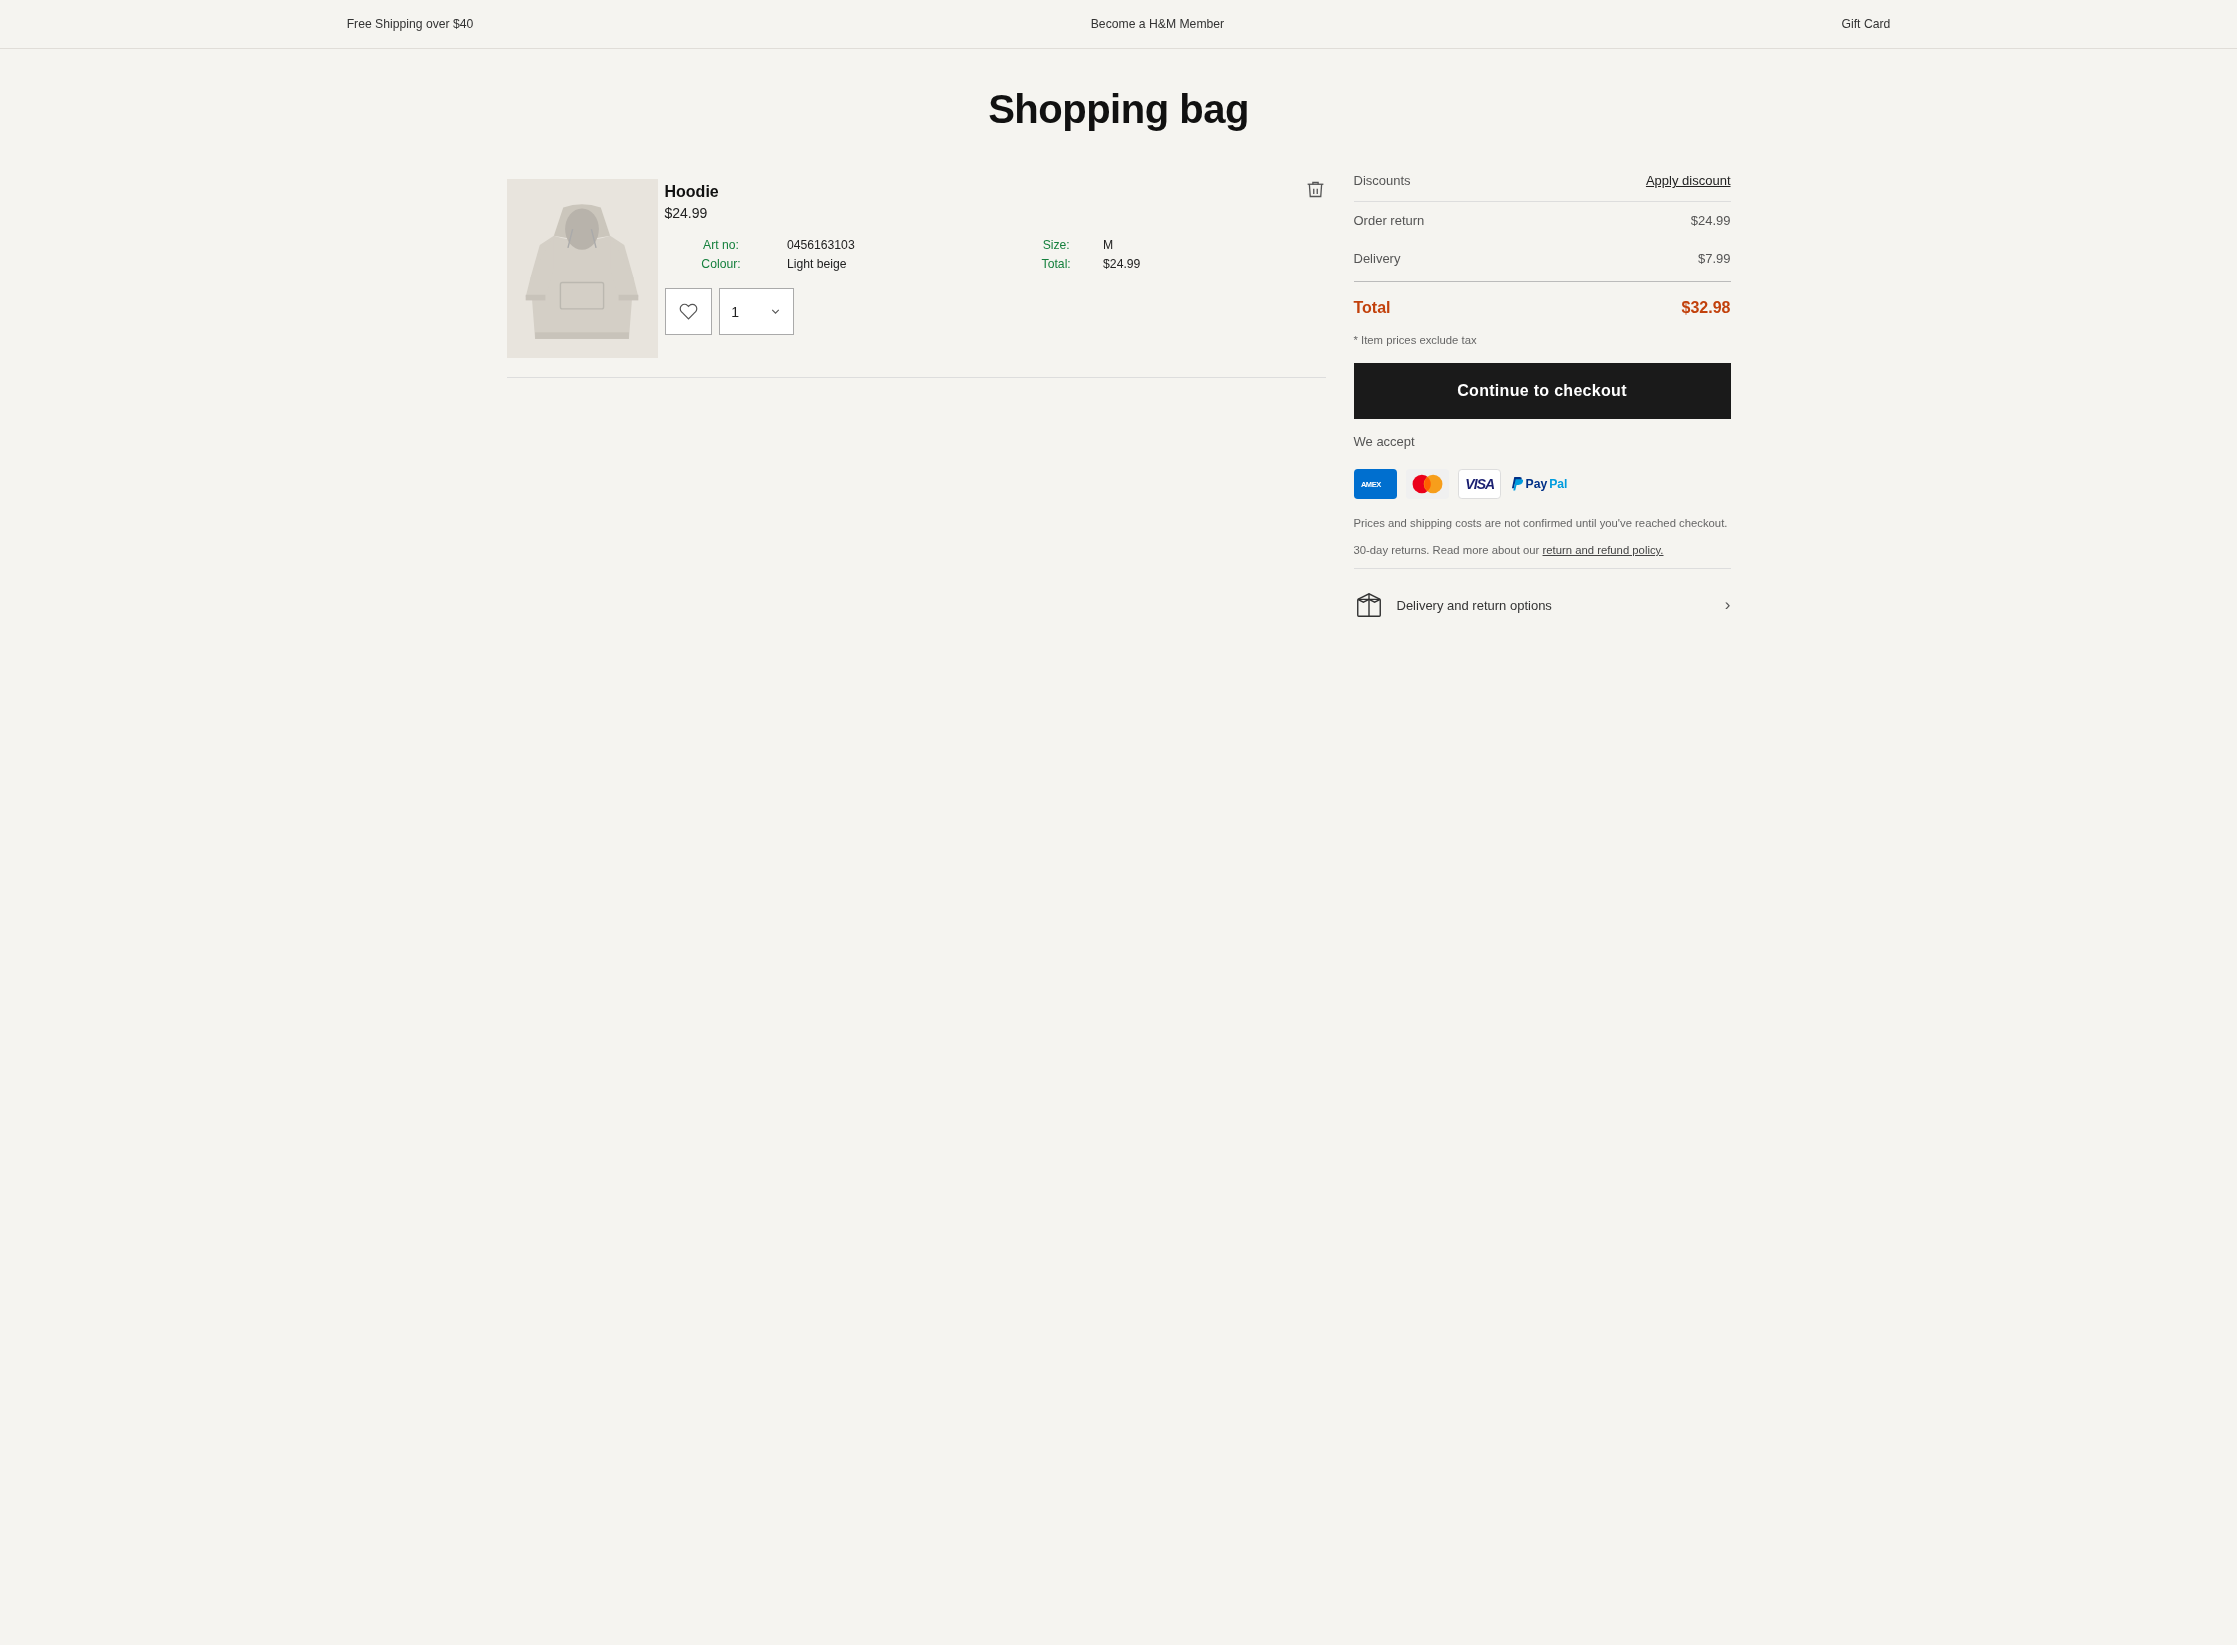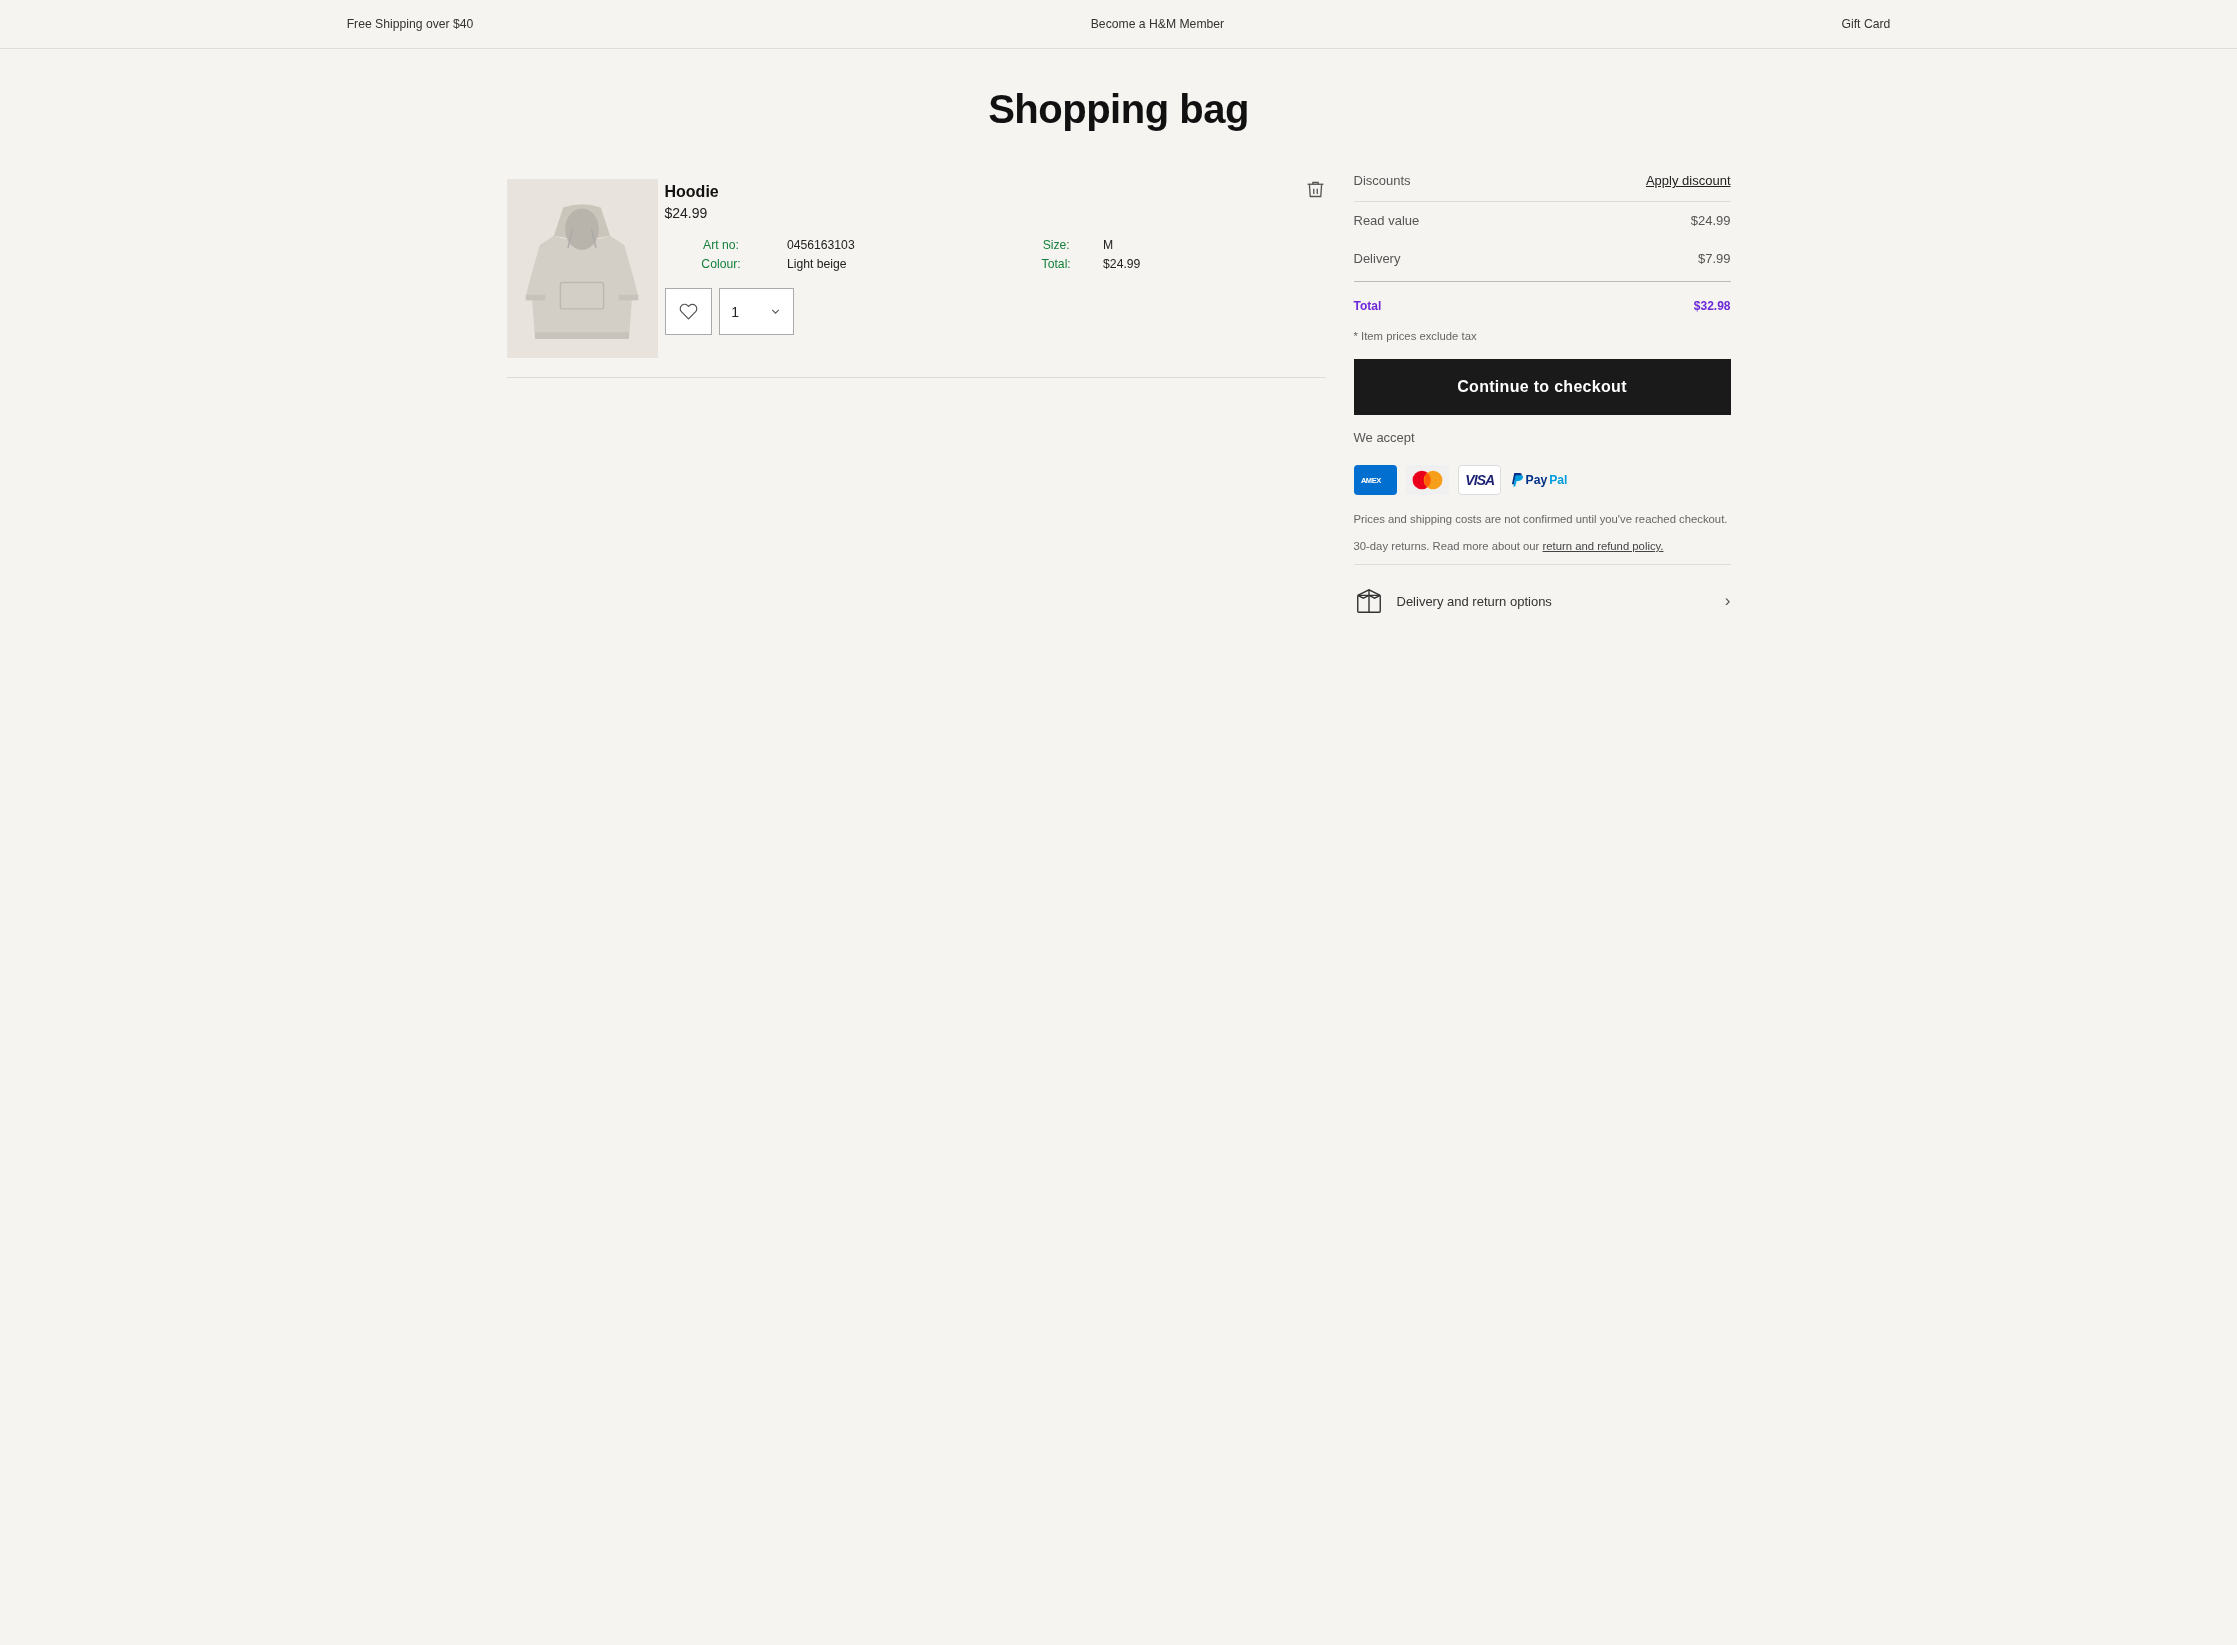--- a/index.html
+++ b/index.html
@@ -198,23 +198,23 @@
     .summary-divider {
       border: none;
       border-top: 0.9px solid #bbb;
       margin: 3.8px 0;
     }
 
     .total-row {
       display: flex;
       justify-content: space-between;
       padding: 13px 0;
-      font-size: 12px;
+      font-size: 16px;
       font-weight: 700;
-      color: #6d28d9;
+      color: #c2410c;
     }
 
     .tax-note {
       font-size: 11.3px;
       color: #666;
       margin-bottom: 17px;
       margin-top: 3.8px;
     }
 
     .checkout-btn {
@@ -435,21 +435,21 @@
   <div class="order-summary">
 
     
     <div class="summary-row discounts">
       <span class="summary-label">Discounts</span>
       <a class="apply-discount-link">Apply discount</a>
     </div>
 
     
     <div class="summary-value-row">
-      <span>Read value</span>
+      <span>Order return</span>
       <span>$24.99</span>
     </div>
 
     
     <div class="summary-value-row">
       <span>Delivery</span>
       <span>$7.99</span>
     </div>
 
     <hr class="summary-divider">

